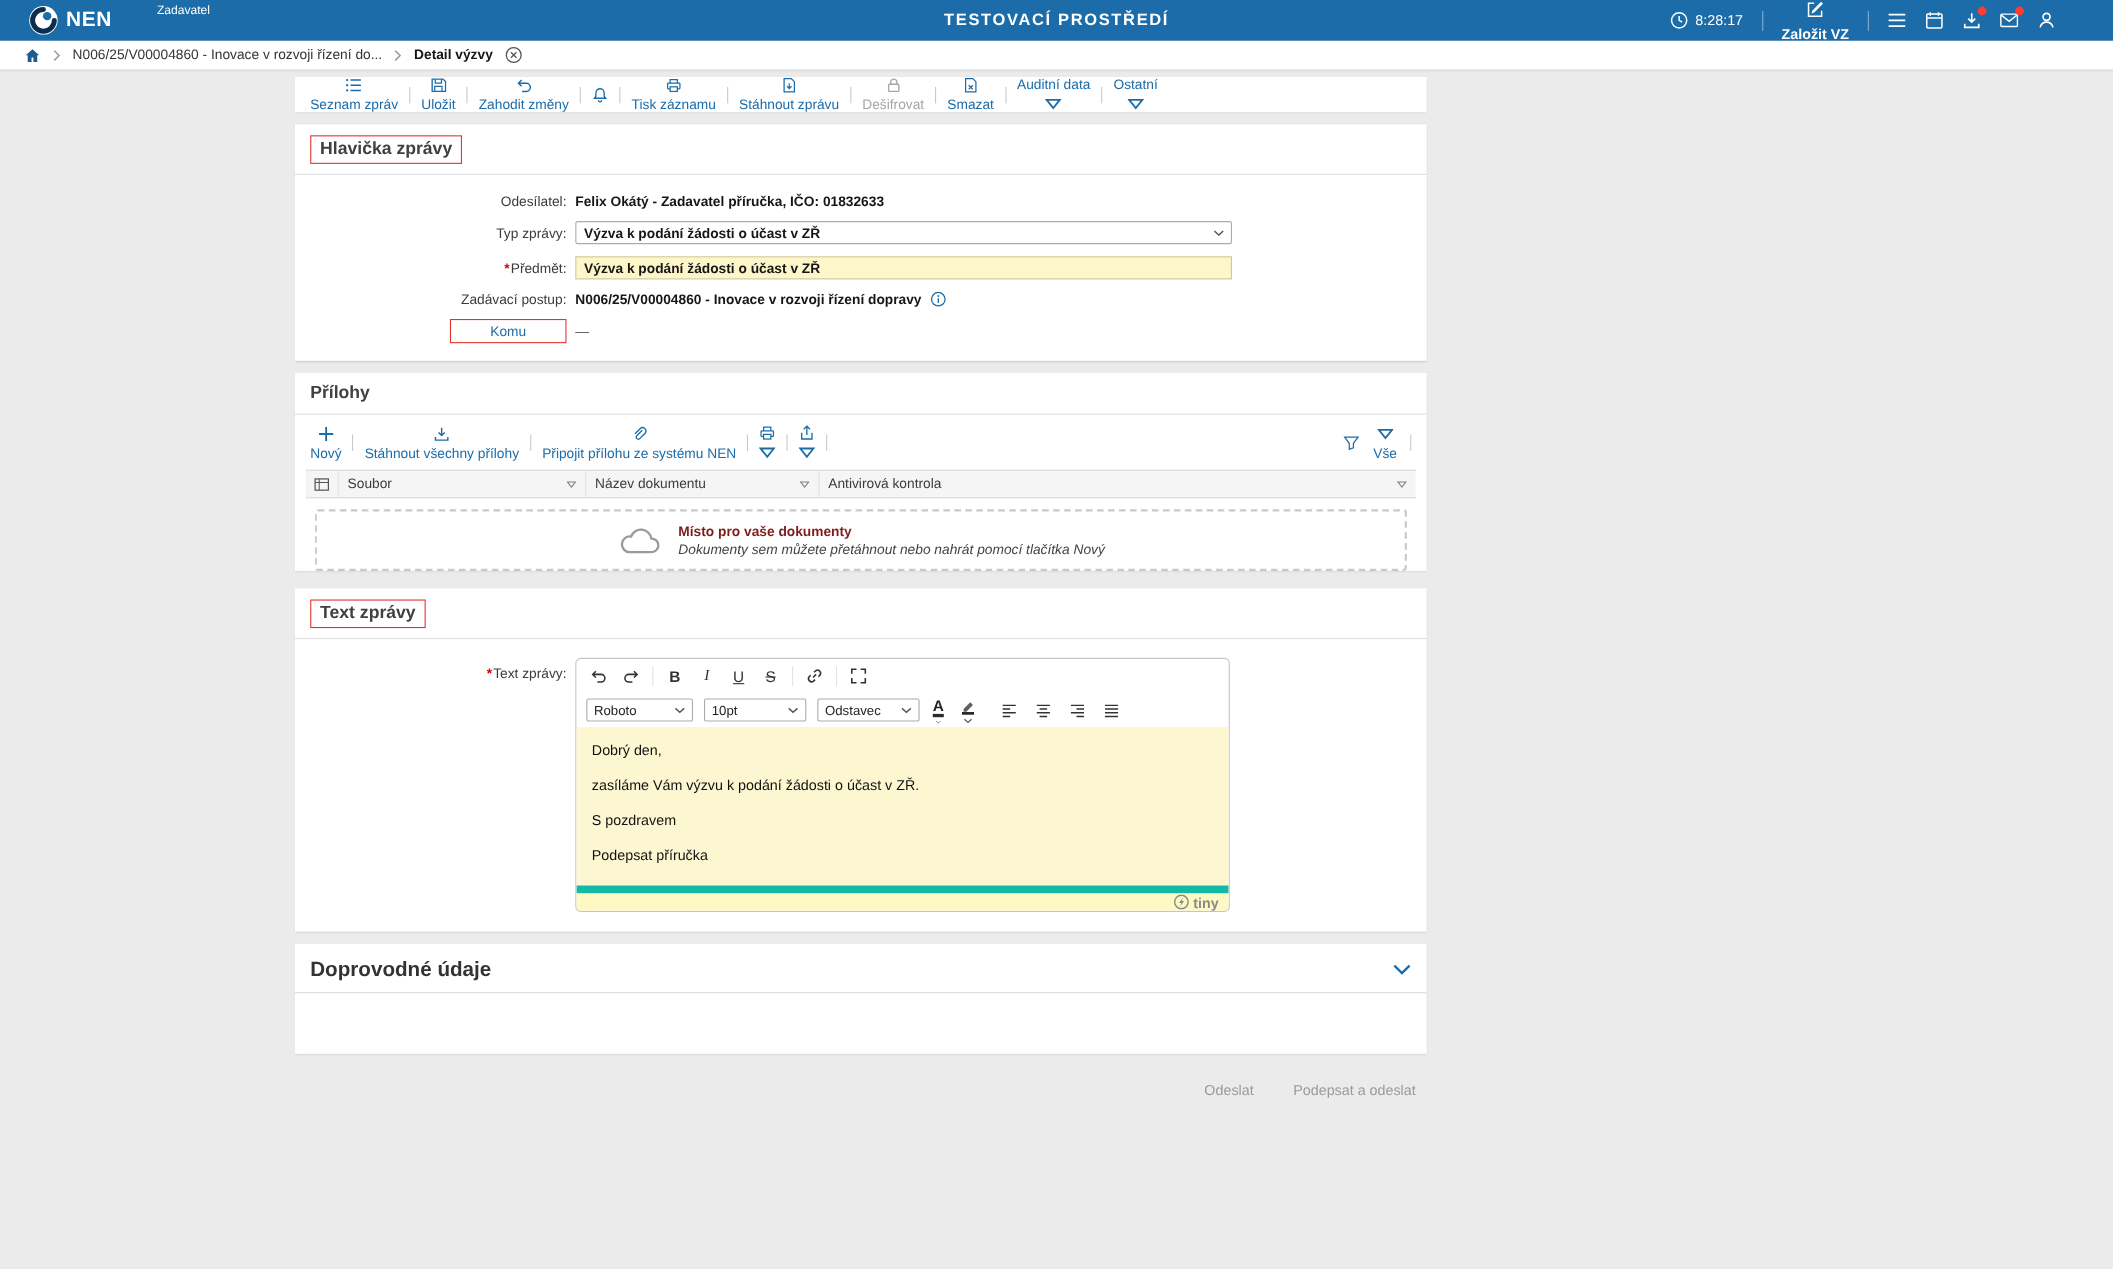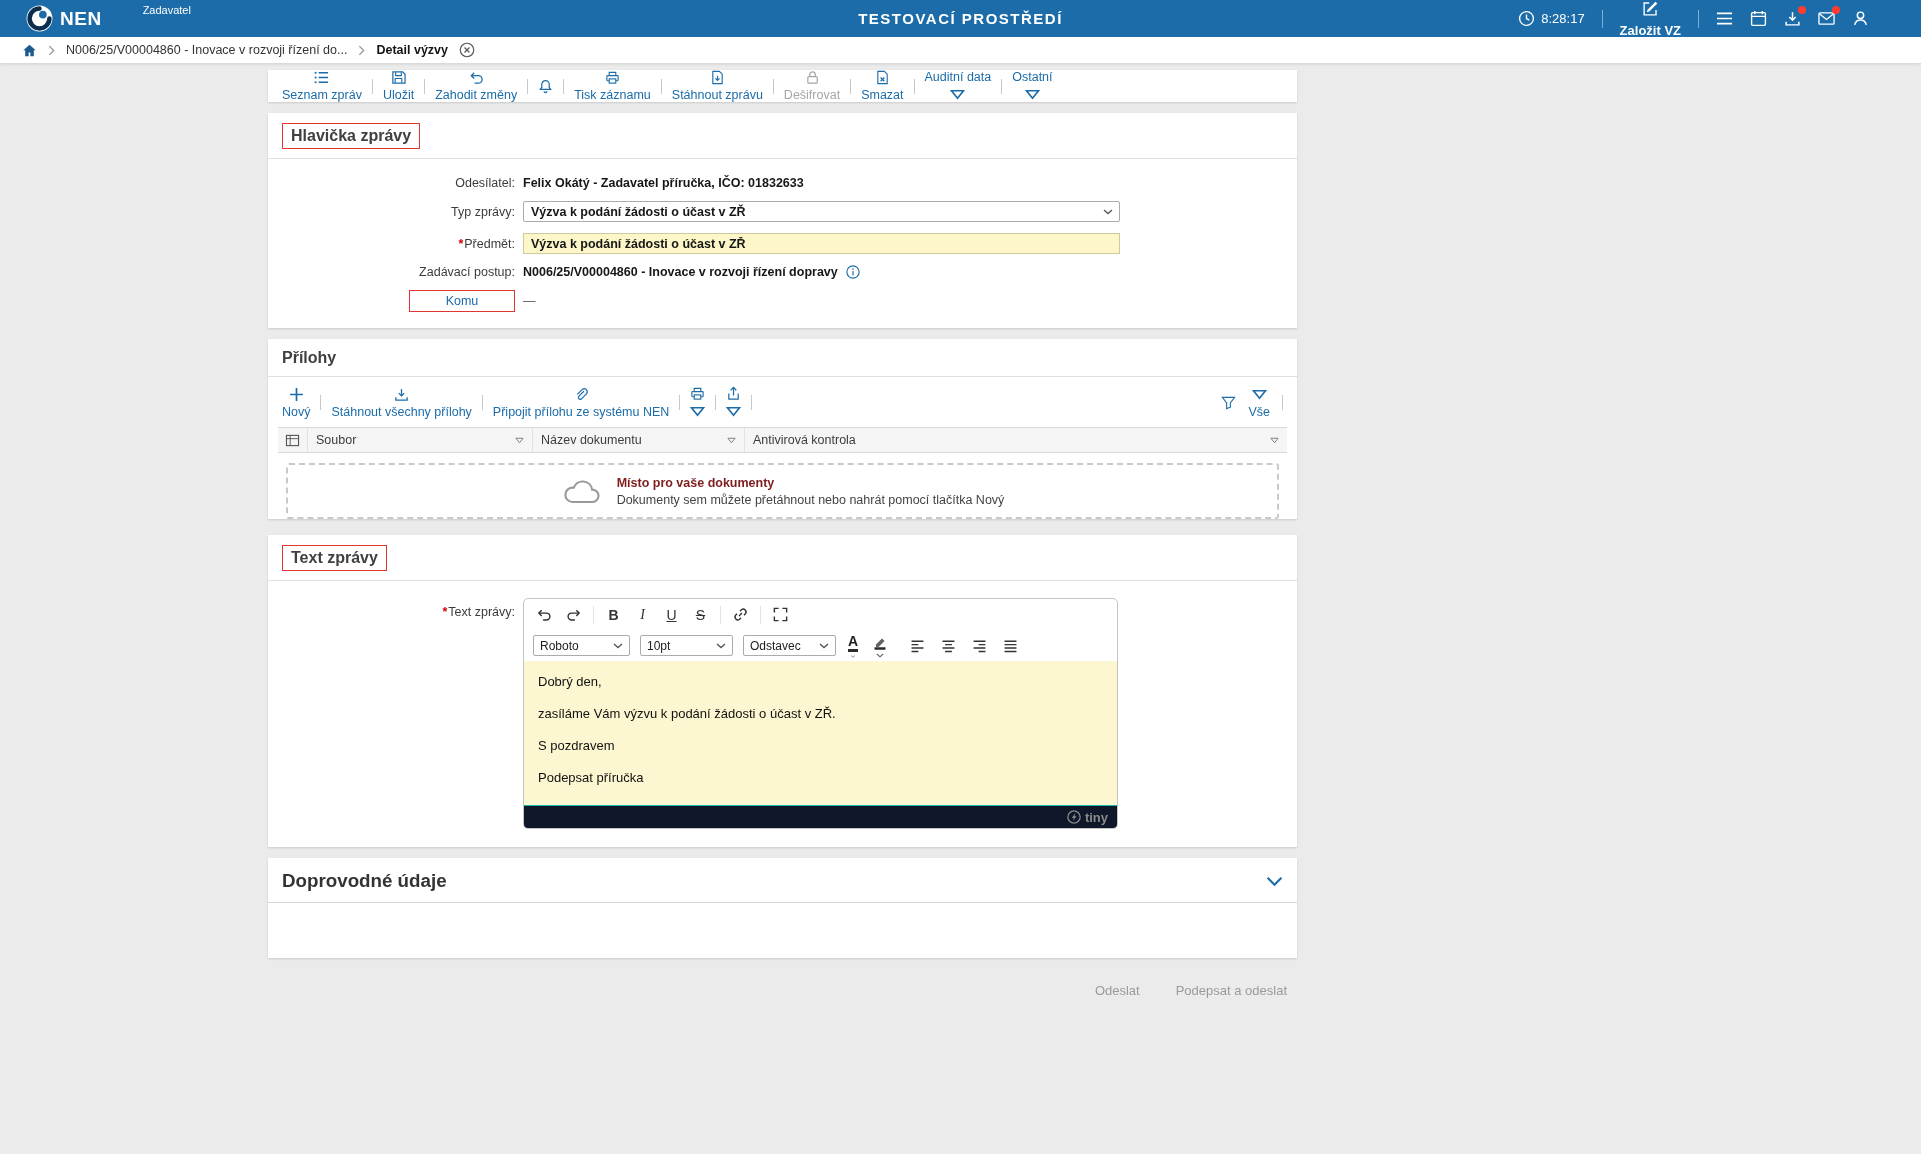--- a/index.html
+++ b/index.html
@@ -109,21 +109,21 @@
   .th-ic svg { width: 15px; height: 13px; color: #555; }
   .th-soubor { width: 225px; }
   .th-nazev { width: 212px; }
   .th-anti { flex: 1; }
   .dropzone {
     margin: 10px 18px 16px; border: 2px dashed #c9c9c9; border-radius: 3px; height: 56px;
     display: flex; align-items: center; justify-content: center; gap: 14px; cursor: pointer;
   }
   .dz-cloud { width: 42px; height: 29px; color: #9a9a9a; }
   .dz-t1 { font-weight: bold; color: #7f1d1d; margin-bottom: 3px; }
-  .dz-t2 { color: #444; }
+  .dz-t2 { color: #444; font-style: italic; }
 
   
   .form-editor { padding: 17px 14px 18px; display: grid; grid-template-columns: 233px 1fr; column-gap: 8px; }
   .lbl-top { align-self: start; margin-top: 7px; }
   .editor { width: 595px; border: 1px solid #c5c5c5; border-radius: 5px; overflow: hidden; background: #fff; }
   .ed-row1 { height: 31px; display: flex; align-items: center; padding: 0 7px; gap: 2px; }
   .ed-btn {
     width: 27px; height: 24px; display: flex; align-items: center; justify-content: center;
     color: #333; border-radius: 3px; font-size: 14px;
   }
@@ -142,21 +142,21 @@
   .ed-select .chev { width: 10px; height: 6px; color: #555; margin-left: 6px; }
   .w-font { width: 97px; } .w-size { width: 93px; } .w-block { width: 93px; }
   .color-btn { display: flex; align-items: center; gap: 3px; height: 24px; padding: 0 2px; }
   .tc-a { font-weight: bold; font-size: 14px; line-height: 1; border-bottom: 3px solid #2b2b2b; padding-bottom: 1px; color: #222; }
   .hl-pen { width: 16px; height: 16px; color: #444; }
   .mini-chev { width: 8px; height: 5px; color: #555; }
   .align-group { display: flex; gap: 4px; margin-left: 4px; }
   .ed-content { background: #fcf7d0; padding: 13px 14px 0; height: 144px; font-size: 13px; color: #111; cursor: text; }
   .ed-content p { margin: 0 0 17px; }
   .ed-status {
-    height: 23px; background: #0f172a; border-top: 1px solid #14b8a6;
+    height: 23px; background: #fef9c3; border-top: 7px solid #14b8a6;
     display: flex; align-items: center; justify-content: flex-end; padding: 0 9px;
   }
   .tiny-brand { display: flex; align-items: center; gap: 4px; color: #8a8a8a; font-weight: bold; font-size: 13px; }
   .tiny-brand svg { width: 14px; height: 14px; }
 
   
   .acc-head { padding: 12px 14px 10px; border-bottom: 1px solid #d9d9d9; display: flex; align-items: center; justify-content: space-between; }
   .acc-chev { width: 17px; height: 11px; color: #1b6ca8; cursor: pointer; }
   .acc-body { height: 55px; }
 

